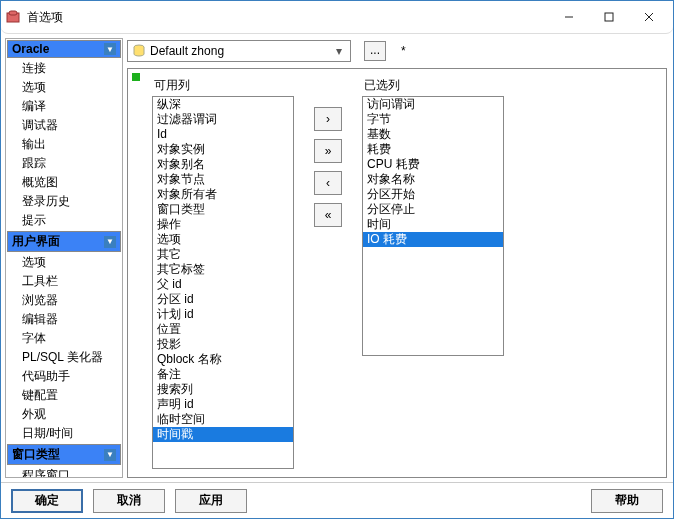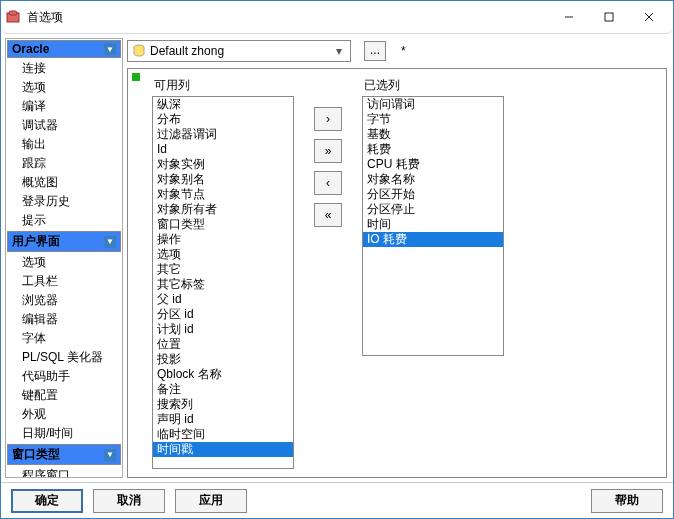--- a/index.html
+++ b/index.html
@@ -118,21 +118,20 @@
       <div class="ellipsis-btn">...</div>
       <span class="star">*</span>
     </div>
 
     <div class="panel">
       <div class="green-dot"></div>
       <div class="col" style="margin-left:14px">
         <div class="col-label">可用列</div>
         <div class="listbox" id="avail">
             <div class="li">纵深</div>
-            <div class="li">分布</div>
             <div class="li">过滤器谓词</div>
             <div class="li">Id</div>
             <div class="li">对象实例</div>
             <div class="li">对象别名</div>
             <div class="li">对象节点</div>
             <div class="li">对象所有者</div>
             <div class="li">窗口类型</div>
             <div class="li">操作</div>
             <div class="li">选项</div>
             <div class="li">其它</div>

